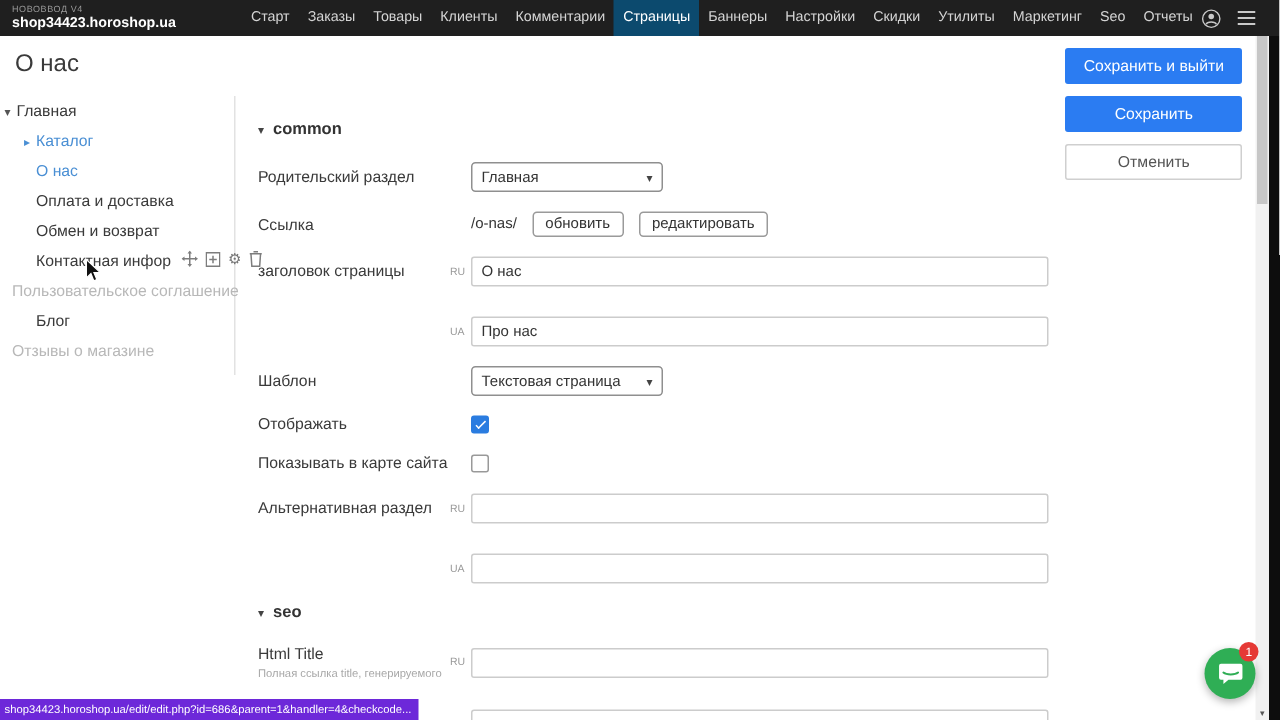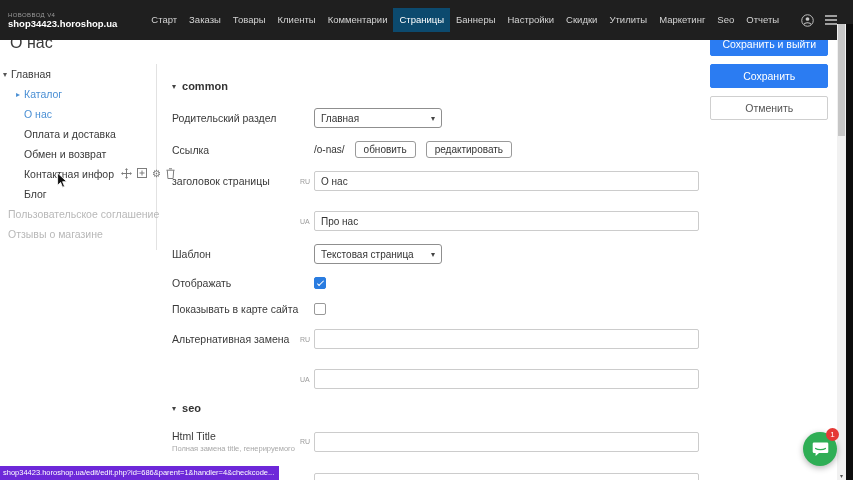--- a/index.html
+++ b/index.html
@@ -2,26 +2,26 @@
 <html><head>
 <meta charset="utf-8">
 <style>
   * { box-sizing: border-box; margin: 0; padding: 0; }
   html,body { width:853px; height:480px; }
   body {
     position:relative; overflow:hidden; background:#fff;
     font-family:"Liberation Sans", sans-serif; color:#3a3a3a;
   }
   
-  .topbar { position:absolute; top:0; left:0; width:100%; height:40px; background:#1f1f1f;
+  .topbar { position:absolute; top:0; left:0; width:100%; height:24px; background:#1f1f1f;
             display:flex; align-items:center; z-index:10; }
   .logo { padding:0 10px 0 8px; line-height:1; }
   .logo-small { font-size:6px; color:#9a9a9a; letter-spacing:.4px; }
   .logo-domain { font-size:9.5px; font-weight:bold; color:#fff; margin-top:1px; white-space:nowrap; }
-  .menu { display:flex; align-items:center; height:100%; margin-left:18px;justify-content:flex-end; }
+  .menu { display:flex; align-items:center; height:100%; margin-left:34px;justify-content:flex-end; }
   .menu-item { font-size:9.5px; color:#d4d4d4; padding:0 6px; height:24px; line-height:24px;
                cursor:pointer; white-space:nowrap; }
   .menu-item.active { background:#0c4a6e; color:#fff; }
   .topbar-right { margin-left:auto; display:flex; align-items:center; gap:11px; padding-right:16px; }
   .tb-icon { display:flex; align-items:center; cursor:pointer; }
 
   
   .header { position:absolute; top:24px; left:0; right:15px; height:40px; background:#fff; }
   .page-title { position:absolute; left:10px; top:10px; font-size:16px; color:#3a3a3a; }
   .header-buttons { position:absolute; right:10px; top:8px; display:flex; gap:8px;flex-direction:column; }
@@ -165,25 +165,25 @@
       <span><svg width="10" height="10" viewBox="0 0 10 10">
             <rect x="0.5" y="0.5" width="9" height="9" fill="none" stroke="#7d7d7d"></rect>
             <path d="M5 2.5 V7.5 M2.5 5 H7.5" stroke="#7d7d7d"></path>
           </svg></span>
       <span class="gear-glyph">⚙</span>
       <span><svg width="9" height="11" viewBox="0 0 9 11">
             <path d="M0.5 2.2 H8.5 M1.3 2.2 L1.9 10.5 H7.1 L7.7 2.2 M3 0.8 H6" stroke="#7d7d7d" fill="none"></path>
           </svg></span>
     </span>
   </div>
-  <div class="tree-row lvl1">
-    <span>Блог</span>
-  </div>
   <div class="tree-row root2">
     <span class="muted">Пользовательское соглашение</span>
+  </div>
+  <div class="tree-row lvl1">
+    <span>Блог</span>
   </div>
   <div class="tree-row root2">
     <span class="muted">Отзывы о магазине</span>
   </div>
 </div>
 
 <div class="main">
 
   <div class="section-head">
     <span class="scaret">▾</span>
@@ -244,21 +244,21 @@
   </div>
 
   <div class="frow cb-row">
     <div class="flabel">Показывать в карте сайта</div>
     <div class="fcontrol no-lang">
       <span class="checkbox"></span>
     </div>
   </div>
 
   <div class="frow tight">
-    <div class="flabel">Альтернативная замена</div>
+    <div class="flabel">Альтернативная раздел</div>
     <div class="fcontrol">
       <span class="lang">RU</span>
       <input class="tinput" value="" style="">
     </div>
   </div>
   <div class="frow">
     <div class="flabel"></div>
     <div class="fcontrol">
       <span class="lang">UA</span>
       <input class="tinput" value="" style="">
@@ -266,21 +266,21 @@
   </div>
 
   <div class="section-head seo-head">
     <span class="scaret">▾</span>
     <span>seo</span>
   </div>
 
   <div class="frow tight">
     <div class="flabel">
       <div>Html Title</div>
-      <div class="hint">Полная замена title, генерируемого</div>
+      <div class="hint">Полная ссылка title, генерируемого</div>
     </div>
     <div class="fcontrol">
       <span class="lang">RU</span>
       <input class="tinput" value="" style="">
     </div>
   </div>
   <div class="frow">
     <div class="flabel"></div>
     <div class="fcontrol">
       <span class="lang">UA</span>

